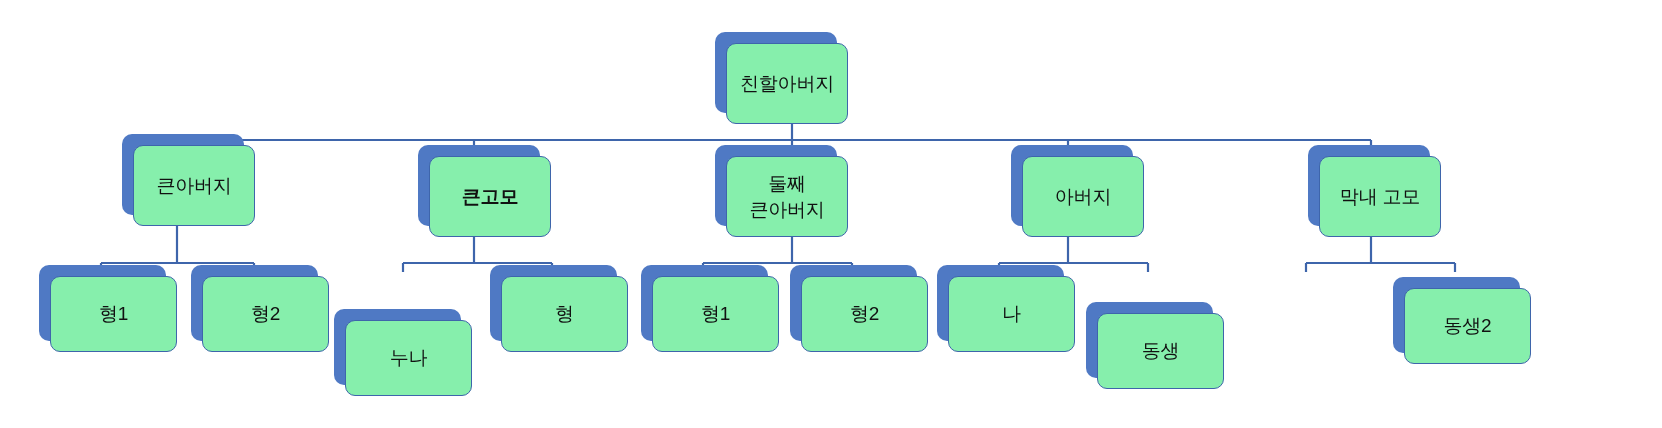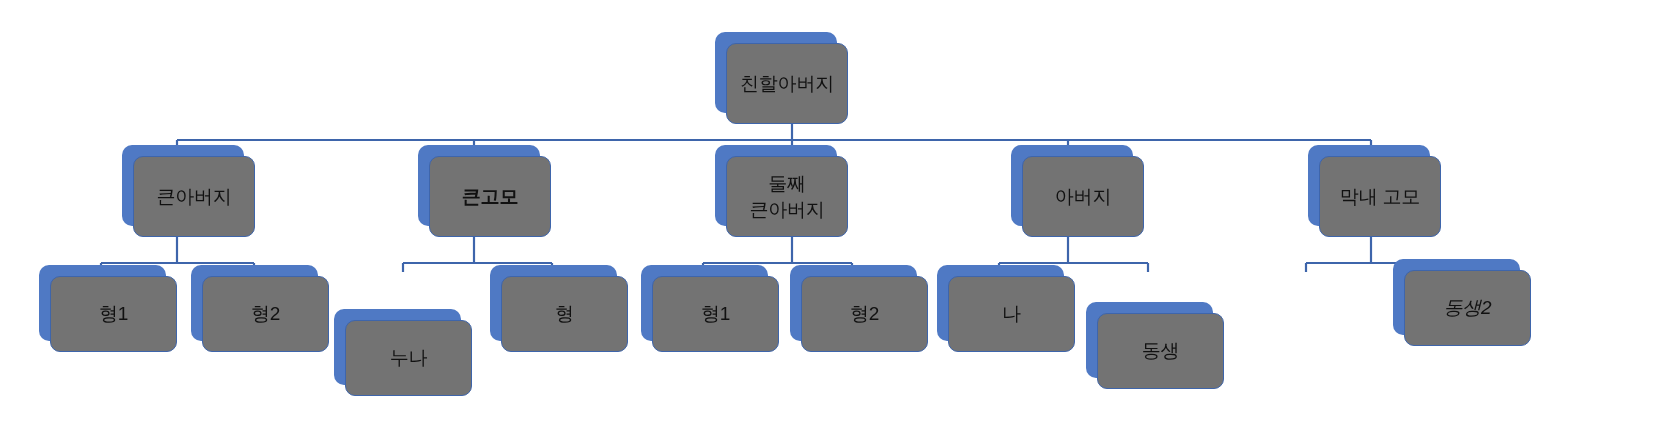--- a/index.html
+++ b/index.html
@@ -35,21 +35,21 @@
     height: 100%;
     background: #4f79c4;
     border-radius: 10px;
   }
   .node .card {
     position: absolute;
     left: 11px;
     top: 11px;
     width: 100%;
     height: 100%;
-    background: #737373;
+    background: #86efac;
     border: 1.6px solid #3e65ab;
     border-radius: 10px;
     display: flex;
     align-items: center;
     justify-content: center;
     text-align: center;
     padding: 4px 10px;
     color: #111111;
     font-size: 19px;
     line-height: 1.35;
@@ -100,21 +100,21 @@
       <path d="M 1306 263 L 1306 272"></path>
       <path d="M 1455 263 L 1455 272"></path>
     </g>
   </svg>
 
   <div class="node" id="n-root" style="left: 715px; top: 32px; width: 122px; height: 81px;">
     <div class="plate"></div>
     <div class="card">친할아버지</div>
   </div>
 
-  <div class="node" id="n-g2-0" style="left: 122px; top: 145px; width: 122px; height: 81px;">
+  <div class="node" id="n-g2-0" style="left: 122px; top: 134px; width: 122px; height: 81px;">
     <div class="plate"></div>
     <div class="card">큰아버지</div>
   </div>
   <div class="node" id="n-g2-1" style="left: 418px; top: 145px; width: 122px; height: 81px; font-weight: bold;">
     <div class="plate"></div>
     <div class="card">큰고모</div>
   </div>
   <div class="node wrap" id="n-g2-2" style="left: 715px; top: 145px; width: 122px; height: 81px;">
     <div class="plate"></div>
     <div class="card">둘째 큰아버지</div>
@@ -153,18 +153,18 @@
     <div class="card">형2</div>
   </div>
   <div class="node" id="n-g3-6" style="left: 937px; top: 265px; width: 127px; height: 76px;">
     <div class="plate"></div>
     <div class="card">나</div>
   </div>
   <div class="node" id="n-g3-7" style="left: 1086px; top: 265px; width: 127px; height: 76px; margin-top: 37px;">
     <div class="plate"></div>
     <div class="card">동생</div>
   </div>
-  <div class="node" id="n-g3-9" style="left: 1393px; top: 259px; width: 127px; height: 76px; font-style: italic;">
+  <div class="node" id="n-g3-9" style="left: 1393px; top: 277px; width: 127px; height: 76px;">
     <div class="plate"></div>
     <div class="card">동생2</div>
   </div>
 
 </div>
 
 </body></html>

